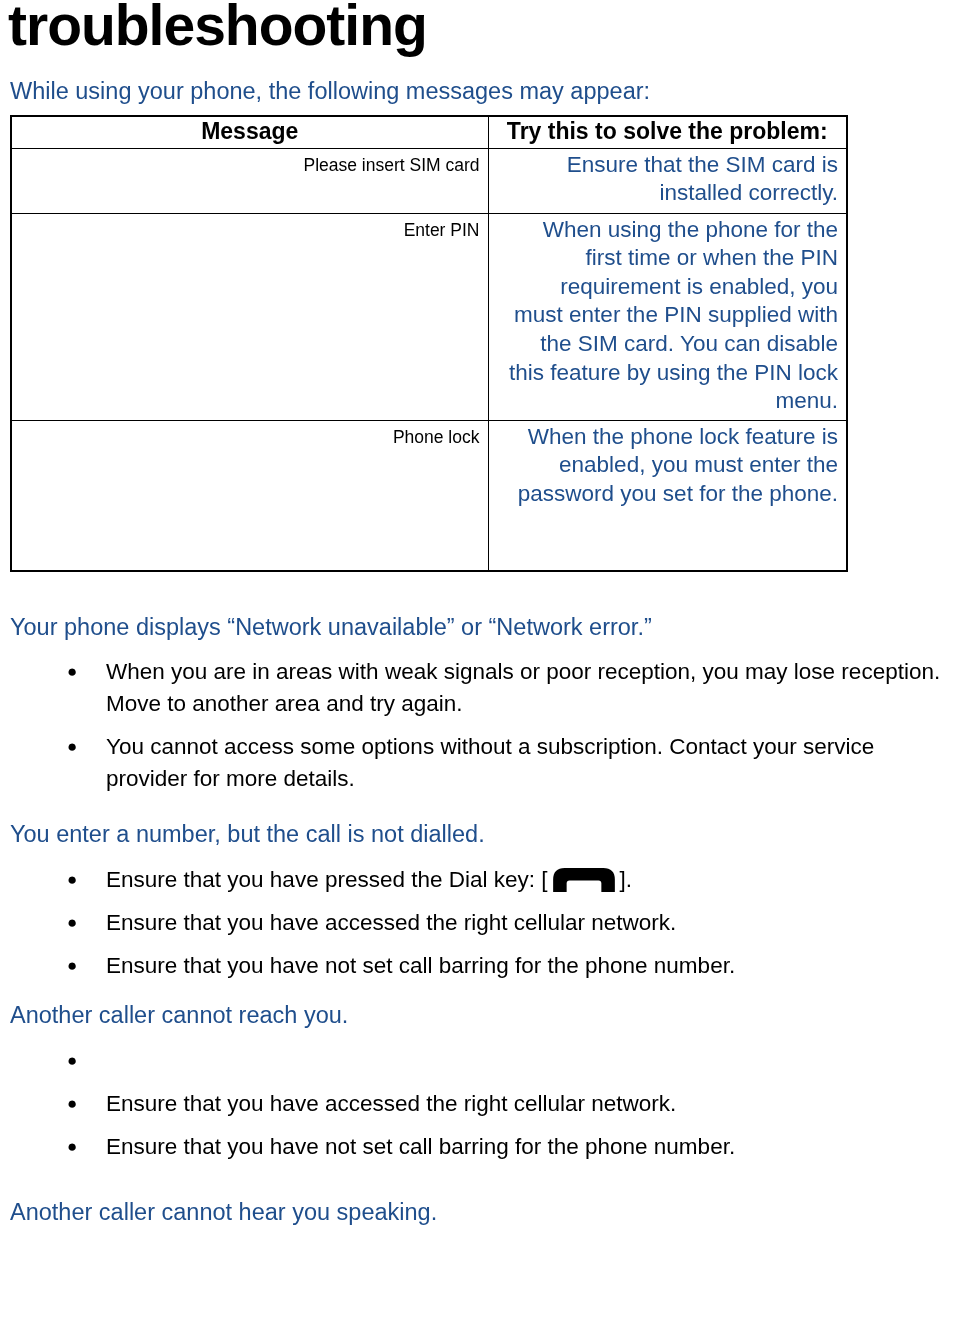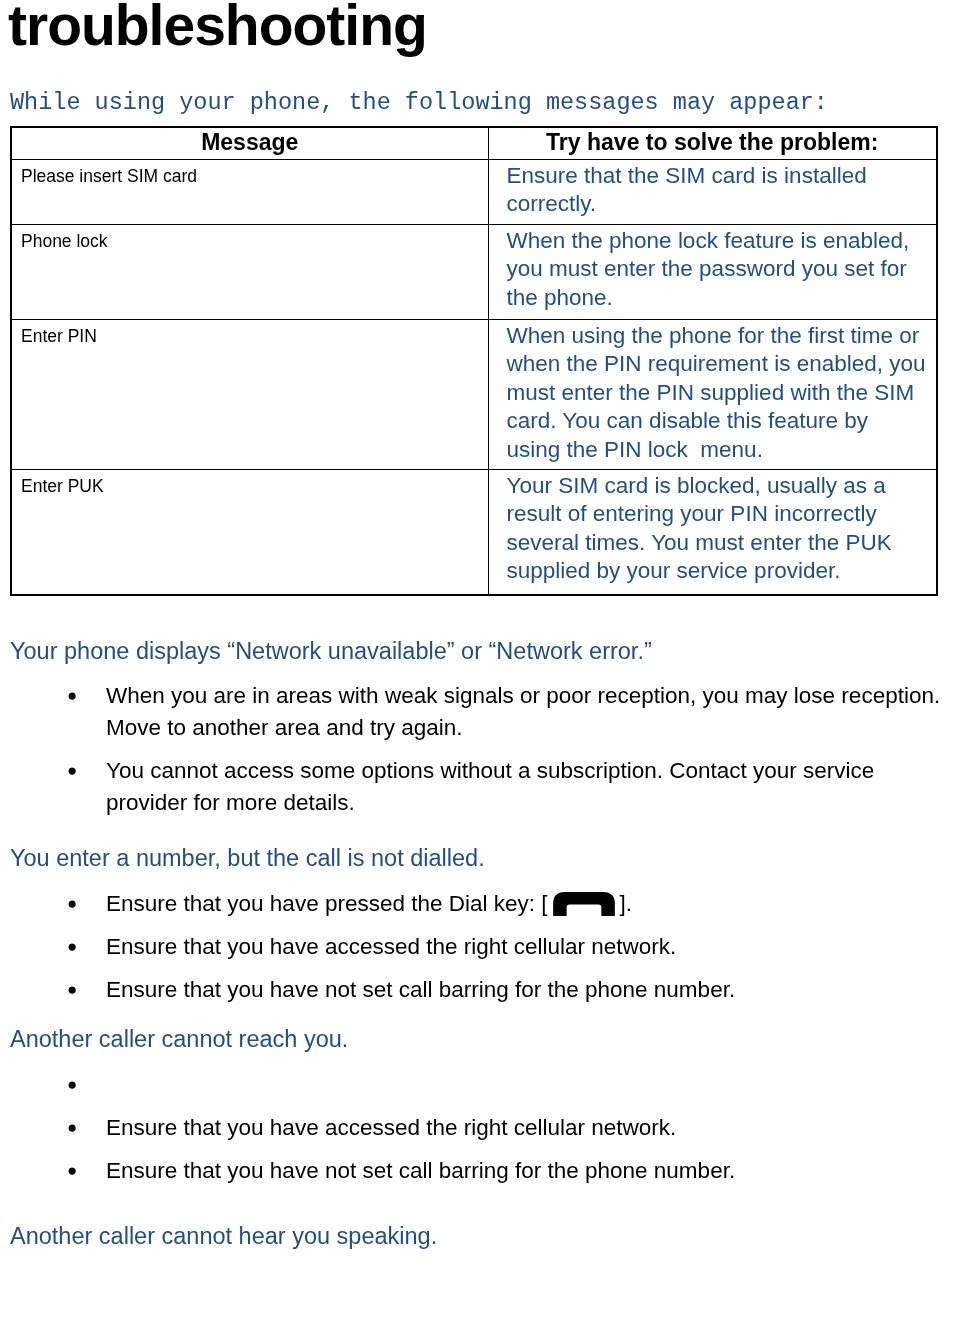--- a/index.html
+++ b/index.html
@@ -32,30 +32,30 @@
     margin: 10px 0 0 0;
     max-width: 852px;
   }
   .sec-heading {
     font-size: 23.5px;
     font-weight: normal;
     color: #1F4E8C;
     margin: 0;
     line-height: 1.18;
   }
-  .messages-heading { margin-top: 33px; font-family: Liberation Mono, monospace; }
+  .messages-heading { margin-top: 22px; }
 
   table.tbl {
     border-collapse: collapse;
-    width: 928px;
+    width: 838px;
     margin-top: 9px;
     table-layout: fixed;
   }
   table.tbl { border: 2px solid #000; }
-  .tbl th, .tbl td { border: 1px solid #000; }
+  .tbl th, .tbl td { border: 1px solid #000; text-align: right; }
   .tbl th {
     font-size: 23px;
     font-weight: bold;
     text-align: center;
     padding: 1px 0 3px 0;
     height: 26px;
   }
   .tbl col.c-msg { width: 477px; }
   .tbl td.msg {
     font-size: 17.5px;
@@ -116,39 +116,35 @@
   <h2 class="sec-heading messages-heading">While using your phone, the following messages may appear:</h2>
 
   <table class="tbl">
     <colgroup>
       <col class="c-msg">
       <col class="c-sol">
     </colgroup>
     <thead>
       <tr>
         <th>Message</th>
-        <th>Try have to solve the problem:</th>
+        <th>Try this to solve the problem:</th>
       </tr>
     </thead>
     <tbody>
       <tr>
         <td class="msg">Please insert SIM card</td>
         <td class="sol">Ensure that the SIM card is installed correctly.</td>
       </tr>
       <tr>
+        <td class="msg">Enter PIN</td>
+        <td class="sol">When using the phone for the first time or when the PIN requirement is enabled, you must enter the PIN supplied with the SIM card. You can disable this feature by using the PIN lock &nbsp;menu.</td>
+      </tr>
+      <tr>
         <td class="msg">Phone lock</td>
         <td class="sol">When the phone lock feature is enabled, you must enter the password you set for the phone.</td>
-      </tr>
-      <tr>
-        <td class="msg">Enter PIN</td>
-        <td class="sol">When using the phone for the first time or when the PIN requirement is enabled, you must enter the PIN supplied with the SIM card. You can disable this feature by using the PIN lock &nbsp;menu.</td>
-      </tr>
-      <tr>
-        <td class="msg">Enter PUK</td>
-        <td class="sol">Your SIM card is blocked, usually as a result of entering your PIN incorrectly several times. You must enter the PUK supplied by your service provider.</td>
       </tr>
     </tbody>
   </table>
 
   <section class="s0">
     <h2 class="sec-heading">Your phone displays “Network unavailable” or “Network error.”</h2>
     <ul class="bullets">
       <li class="b-item">
         <span class="b-mark">●</span>
         <span class="b-text">When you are in areas with weak signals or poor reception, you may lose reception. Move to another area and try again.</span>

